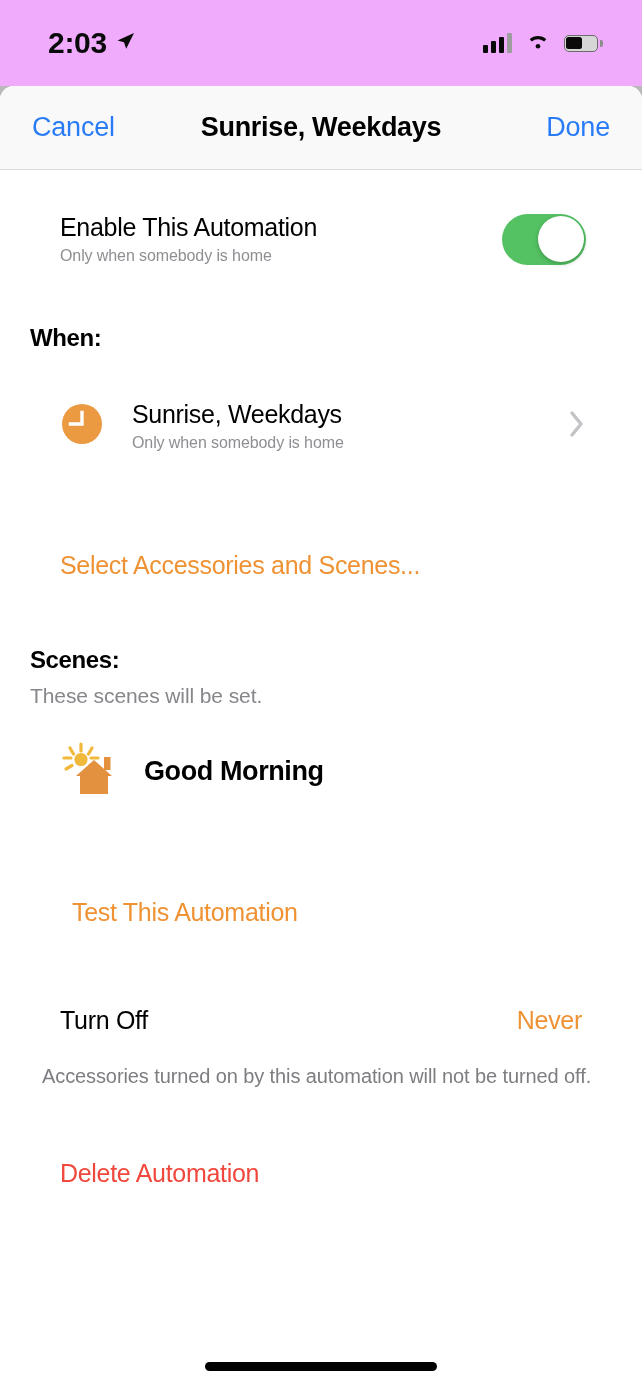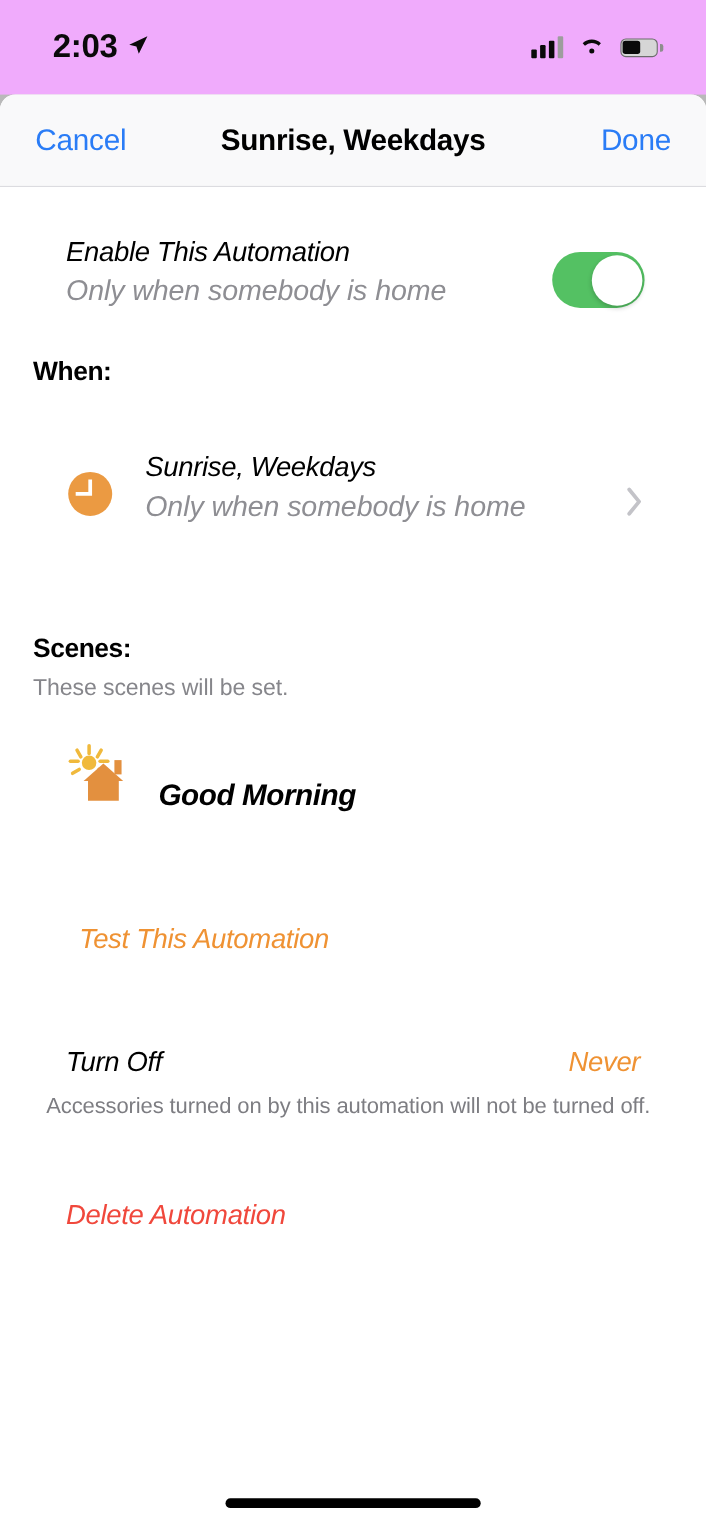--- a/index.html
+++ b/index.html
@@ -59,35 +59,35 @@
     font-size:27px; font-weight:700; color:#000; letter-spacing:-0.3px;
     pointer-events:none;
   }
 
   
   .content { padding:0; }
   .card {
     background:#fff; border-radius:12px;
     margin:0 30px; position:relative;
   }
-  .row { display:flex; align-items:flex-end;font-style:italic; }
+  .row { display:flex; align-items:center; }
 
   .sec-head {
     font-size:24px; font-weight:700; color:#000;
     margin:0 30px; letter-spacing:-0.4px;
   }
   .sec-sub {
     font-size:21px; color:#86868b; margin:0 30px; letter-spacing:-0.1px;
   }
   .footnote {
     font-size:20px; color:#7d7d82; margin:14px 42px 0; letter-spacing:-0.1px;
   }
 
   .t-title { font-size:25px; color:#000; letter-spacing:-0.3px; }
-  .t-sub   { font-size:26px; color:#8e8e93; letter-spacing:-0.1px; margin-top:5px; }
+  .t-sub   { font-size:16px; color:#8e8e93; letter-spacing:-0.1px; margin-top:5px; }
   .t-orange{ font-size:25px; color:#ef9233; letter-spacing:-0.3px; }
   .t-red   { font-size:25px; color:#f0483c; letter-spacing:-0.3px; }
   .t-bold  { font-size:27px; font-weight:700; color:#000; letter-spacing:-0.4px; }
 
   
   .toggle {
     width:84px; height:51px; border-radius:26px; background:#54c163;
     position:relative; flex:0 0 auto; cursor:pointer;
   }
   .toggle .knob {
@@ -188,20 +188,25 @@
         </div>
         <span class="chev">
           <svg width="18" height="30" viewBox="0 0 18 30">
             <path d="M4 4 L13 15 L4 26" stroke="#c3c3c8" stroke-width="3.4" fill="none" stroke-linecap="round" stroke-linejoin="round"></path>
           </svg>
         </span>
       </div>
     </div>
 
     <div style="height:54px"></div>
+    <div class="card">
+      <div class="row" id="select-row">
+        <span class="t-orange">Select Accessories and Scenes...</span>
+      </div>
+    </div>
 
     <div style="height:46px"></div>
     <div class="sec-head">Scenes:</div>
     <div style="height:10px"></div>
     <div class="sec-sub">These scenes will be set.</div>
     <div style="height:26px"></div>
     <div class="card">
       <div class="row" id="scene-row">
         <span style="flex:0 0 auto;margin-right:22px">
           <svg width="62" height="60" viewBox="0 0 62 60">

